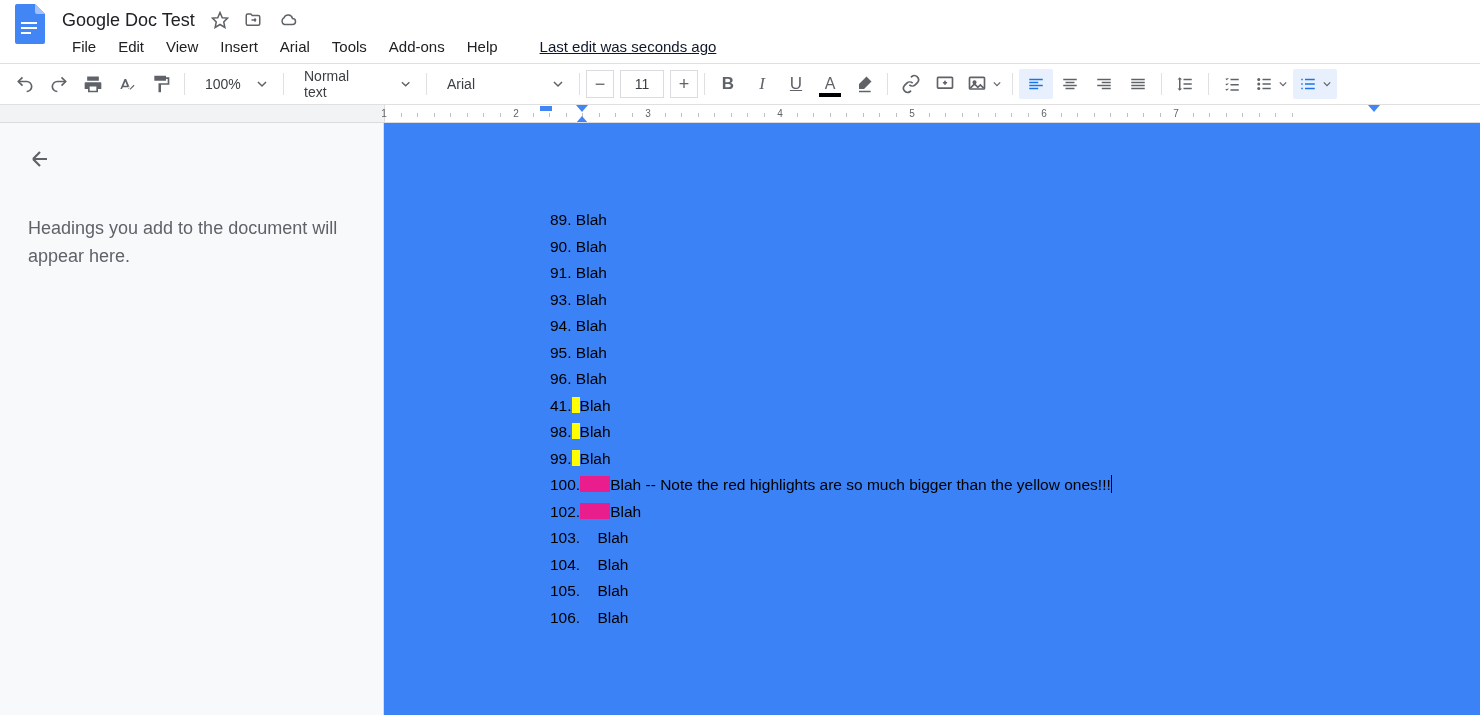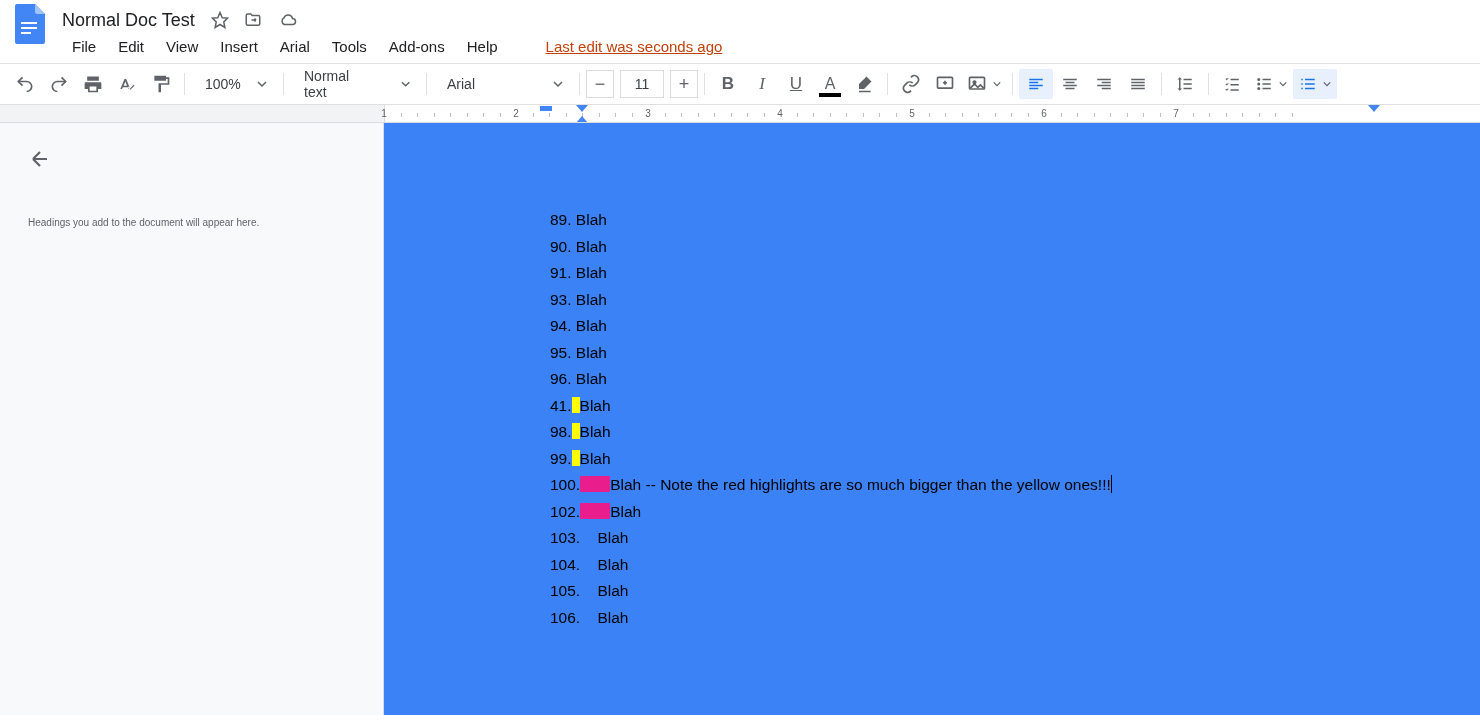--- a/index.html
+++ b/index.html
@@ -35,21 +35,21 @@
   .title-icons svg { display: block; }
 
   .menubar {
     display: flex; align-items: baseline;
     padding: 4px 0 8px 72px;
     gap: 22px;
     font-size: 15px;
     color: #202124;
   }
   .menubar .menu-item { cursor: pointer; }
-  .last-edit { color: #c2410c; text-decoration: underline; margin-left: 26px; }
+  .last-edit { color: #0f172a; text-decoration: underline; margin-left: 20px; }
 
   .toolbar {
     display: flex; align-items: center;
     height: 42px;
     border-top: 1px solid #e0e0e0;
     border-bottom: 1px solid #e0e0e0;
     padding: 0 8px;
     gap: 0;
   }
   .tb-btn {
@@ -112,21 +112,21 @@
   .indent-rect { position: absolute; width: 12px; height: 5px; background: #4285f4; top:1px; }
 
   
   .workspace { display: flex; height: calc(720px - 34px - 34px - 42px - 18px); }
   .outline-pane {
     width: 384px; background: #f8f9fa; border-right: 1px solid #dadce0;
     padding: 24px 28px;
     color: #5f6368;
   }
   .outline-back { margin-bottom: 40px; }
-  .outline-text { font-size: 10px; line-height: 1.55; color: #5f6368; max-width: 320px; }
+  .outline-text { font-size: 18px; line-height: 1.55; color: #5f6368; max-width: 320px; }
 
   .page-area { flex: 1; background: #3b82f6; overflow: hidden; position: relative; }
   .doc-page {
     position: absolute; left: 0; top: 0; right: 0;
     padding: 84px 0 0 166px;
     font-family: Arial, sans-serif;
     font-size: 15.5px;
     line-height: 26.5px;
     color: #000;
   }
@@ -145,21 +145,21 @@
 <div class="titlebar">
   <div class="logo">
     <svg width="34" height="44" viewBox="0 0 34 44">
       <path d="M4 2h18l10 10v28a2 2 0 0 1-2 2H4a2 2 0 0 1-2-2V4a2 2 0 0 1 2-2z" fill="#4285f4"></path>
       <path d="M22 2l10 10H24a2 2 0 0 1-2-2V2z" fill="#a1c2fa"></path>
       <rect x="8" y="20" width="16" height="2" fill="#fff"></rect>
       <rect x="8" y="25" width="16" height="2" fill="#fff"></rect>
       <rect x="8" y="30" width="10" height="2" fill="#fff"></rect>
     </svg>
   </div>
-  <div class="doc-title">Normal Doc Test</div>
+  <div class="doc-title">Google Doc Test</div>
   <div class="title-icons">
     <span>
       <svg width="18" height="18" viewBox="0 0 24 24" fill="none" stroke="#5f6368" stroke-width="2">
         <polygon points="12 2 15 9 22 9.5 17 14.5 18.5 22 12 18 5.5 22 7 14.5 2 9.5 9 9"></polygon>
       </svg>
     </span>
     <span>
       <svg width="20" height="18" viewBox="0 0 24 24" fill="none" stroke="#5f6368" stroke-width="2">
         <path d="M3 6a2 2 0 0 1 2-2h4l2 2h8a2 2 0 0 1 2 2v9a2 2 0 0 1-2 2H5a2 2 0 0 1-2-2V6z"></path>
         <path d="M10 12h6m0 0l-2-2m2 2l-2 2"></path>

